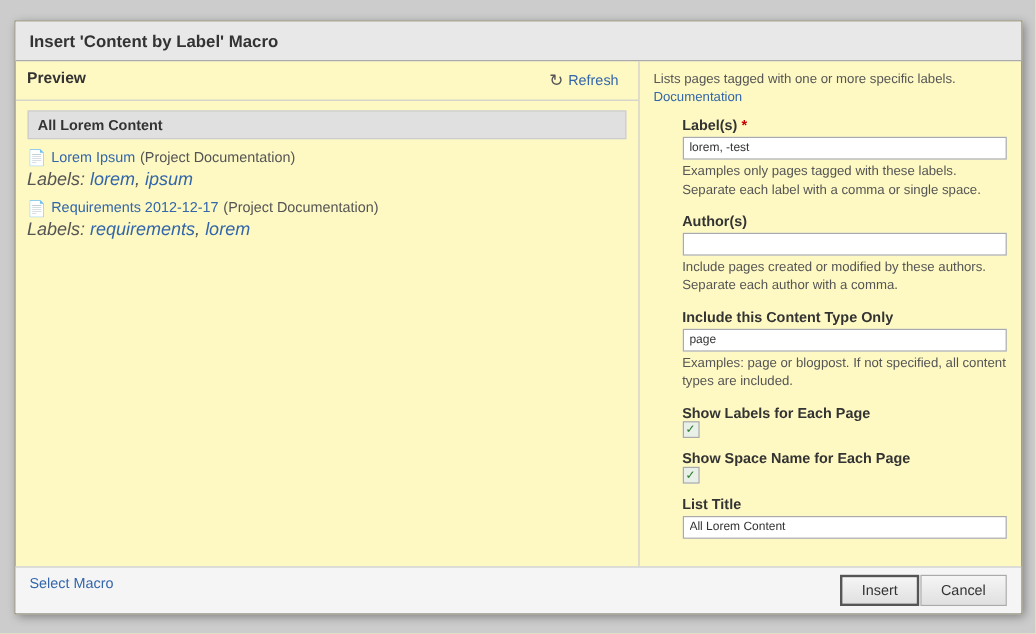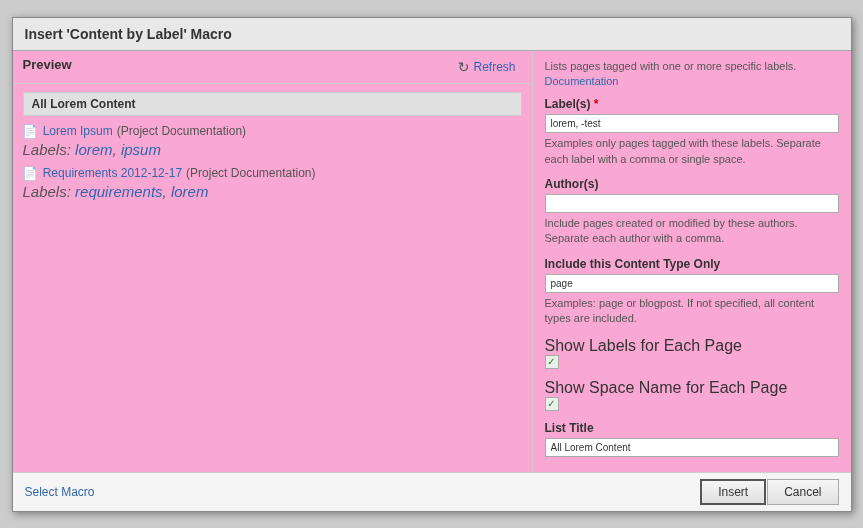--- a/index.html
+++ b/index.html
@@ -8,21 +8,21 @@
       font-size: 12px;
       background: #ccc;
       display: flex;
       justify-content: center;
       align-items: center;
       width: 863px;
       height: 528px;
     }
     .dialog {
       width: 840px;
-      background: #f9a8d4;
+      background: #fef9c3;
       border: 1px solid #888;
       box-shadow: 2px 2px 8px rgba(0,0,0,0.4);
     }
     .dialog-title {
       background: #e8e8e8;
       border-bottom: 1px solid #aaa;
       padding: 8px 12px;
       font-size: 14px;
       font-weight: bold;
       color: #333;
@@ -122,20 +122,21 @@
       color: #555;
       margin-bottom: 8px;
       line-height: 1.4;
     }
     .description-text a {
       color: #3366aa;
       text-decoration: none;
     }
     .form-group {
       margin-bottom: 10px;
+      margin-left: 24px;
     }
     .form-label {
       font-size: 12px;
       color: #333;
       font-weight: bold;
       margin-bottom: 3px;
       display: block;
     }
     .form-label .required {
       color: #c00;
@@ -147,23 +148,23 @@
       font-size: 10px;
       color: #333;
     }
     .form-hint {
       font-size: 11px;
       color: #555;
       margin-top: 3px;
       line-height: 1.4;
     }
     .checkbox-label {
-      font-size: 16px;
-      color: #333;
-      font-weight: normal;
+      font-size: 12px;
+      color: #333;
+      font-weight: bold;
     }
     .checkbox-wrapper {
       display: flex;
       align-items: center;
       gap: 4px;
     }
     .check-box {
       width: 14px;
       height: 14px;
       border: 1px solid #aaa;
@@ -177,21 +178,21 @@
     }
     .preview-scroll {
       overflow-y: scroll;
       flex: 1;
     }
     .preview-scroll::-webkit-scrollbar { width: 14px; }
     .preview-scroll::-webkit-scrollbar-track { background: #f0f0f0; border-left: 1px solid #ccc; }
     .preview-scroll::-webkit-scrollbar-thumb { background: #bbb; border: 1px solid #999; }
     .dialog-footer {
       display: flex;
-      align-items: center;
+      align-items: flex-start;
       justify-content: space-between;
       padding: 6px 12px;
       border-top: 1px solid #ccc;
       background: #f5f5f5;
     }
     .select-macro-link {
       color: #3366aa;
       text-decoration: none;
       font-size: 12px;
       cursor: pointer;

